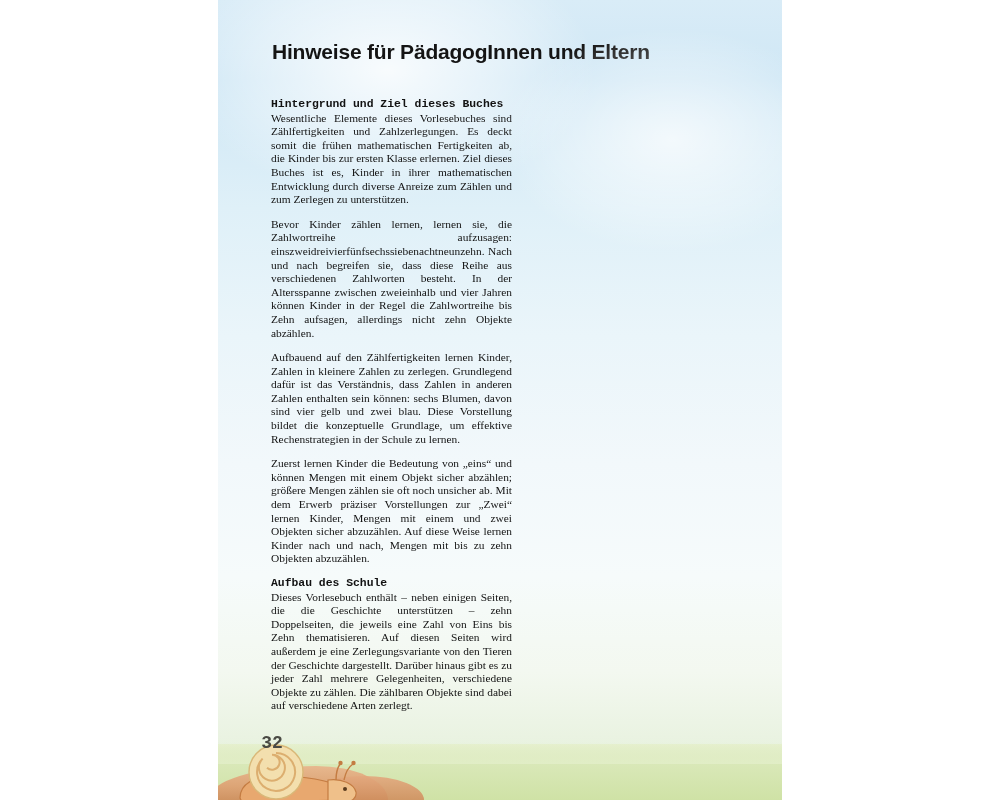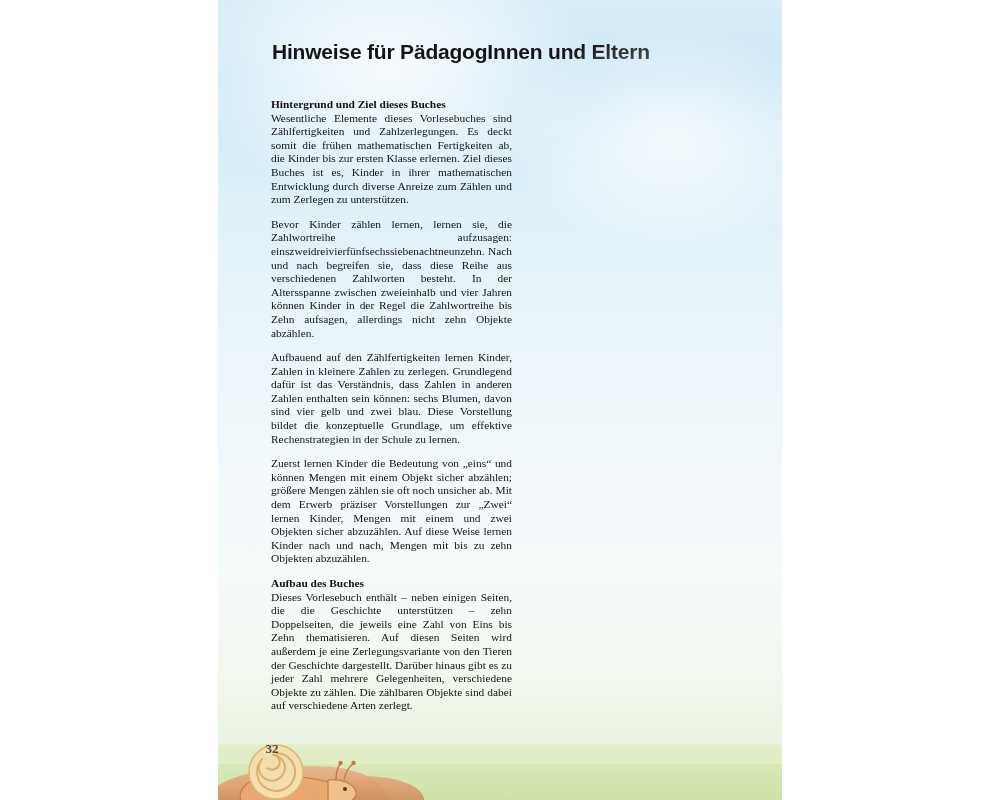--- a/index.html
+++ b/index.html
@@ -98,28 +98,28 @@
     position: absolute;
     left: 14px;
     bottom: -6px;
     width: 130px;
     height: 70px;
   }
 
   .page-number {
     position: absolute;
     left: 37px;
-    bottom: 34px;
+    bottom: 40px;
     width: 34px;
     height: 34px;
     display: flex;
     align-items: center;
     justify-content: center;
-    font-family: Liberation Serif, serif;
-    font-size: 13px;
+    font-family: Liberation Mono, monospace;
+    font-size: 18px;
     font-weight: bold;
     color: #4a4a44;
     z-index: 6;
   }
 
   .content {
     position: absolute;
     left: 0;
     top: 0;
     width: 100%;
@@ -140,21 +140,21 @@
 
   .col {
     position: absolute;
     left: 53px;
     top: 98px;
     width: 241px;
     color: #121212;
   }
 
   .sec-head {
-    font-family: Liberation Serif, serif;
+    font-family: Liberation Mono, monospace;
     font-weight: bold;
     font-size: 11.4px;
     line-height: 13.6px;
     margin: 0 0 0 0;
   }
 
   p.body {
     margin: 0;
     font-family: "Liberation Serif", serif;
     font-size: 11.4px;
@@ -213,19 +213,19 @@
 
       <div class="block">
         <div class="sec-head">Hintergrund und Ziel dieses Buches</div>
         <p class="body">Wesentliche Elemente dieses Vorlesebuches sind Zählfertigkeiten und Zahlzerlegungen. Es deckt somit die frühen mathematischen Fertigkeiten ab, die Kinder bis zur ersten Klasse erlernen. Ziel dieses Buches ist es, Kinder in ihrer mathematischen Entwicklung durch diverse Anreize zum Zählen und zum Zerlegen zu unterstützen.</p>
         <p class="body">Bevor Kinder zählen lernen, lernen sie, die Zahlwortreihe aufzusagen: einszweidreivierfünfsechssiebenachtneunzehn. Nach und nach begreifen sie, dass diese Reihe aus verschiedenen Zahlworten besteht. In der Altersspanne zwischen zweieinhalb und vier Jahren können Kinder in der Regel die Zahlwortreihe bis Zehn aufsagen, allerdings nicht zehn Objekte abzählen.</p>
         <p class="body">Aufbauend auf den Zählfertigkeiten lernen Kinder, Zahlen in kleinere Zahlen zu zerlegen. Grundlegend dafür ist das Verständnis, dass Zahlen in anderen Zahlen enthalten sein können: sechs Blumen, davon sind vier gelb und zwei blau. Diese Vorstellung bildet die konzeptuelle Grundlage, um effektive Rechenstrategien in der Schule zu lernen.</p>
         <p class="body">Zuerst lernen Kinder die Bedeutung von „eins“ und können Mengen mit einem Objekt sicher abzählen; größere Mengen zählen sie oft noch unsicher ab. Mit dem Erwerb präziser Vorstellungen zur „Zwei“ lernen Kinder, Mengen mit einem und zwei Objekten sicher abzuzählen. Auf diese Weise lernen Kinder nach und nach, Mengen mit bis zu zehn Objekten abzuzählen.</p>
       </div>
 
       <div class="block">
-        <div class="sec-head">Aufbau des Buches</div>
+        <div class="sec-head">Aufbau des Schule</div>
         <p class="body">Dieses Vorlesebuch enthält – neben einigen Seiten, die die Geschichte unterstützen – zehn Doppelseiten, die jeweils eine Zahl von Eins bis Zehn thematisieren. Auf diesen Seiten wird außerdem je eine Zerlegungsvariante von den Tieren der Geschichte dargestellt. Darüber hinaus gibt es zu jeder Zahl mehrere Gelegenheiten, verschiedene Objekte zu zählen. Die zählbaren Objekte sind dabei auf verschiedene Arten zerlegt.</p>
       </div>
 
     </div>
   </div>
 </div>
 
 </body></html>

